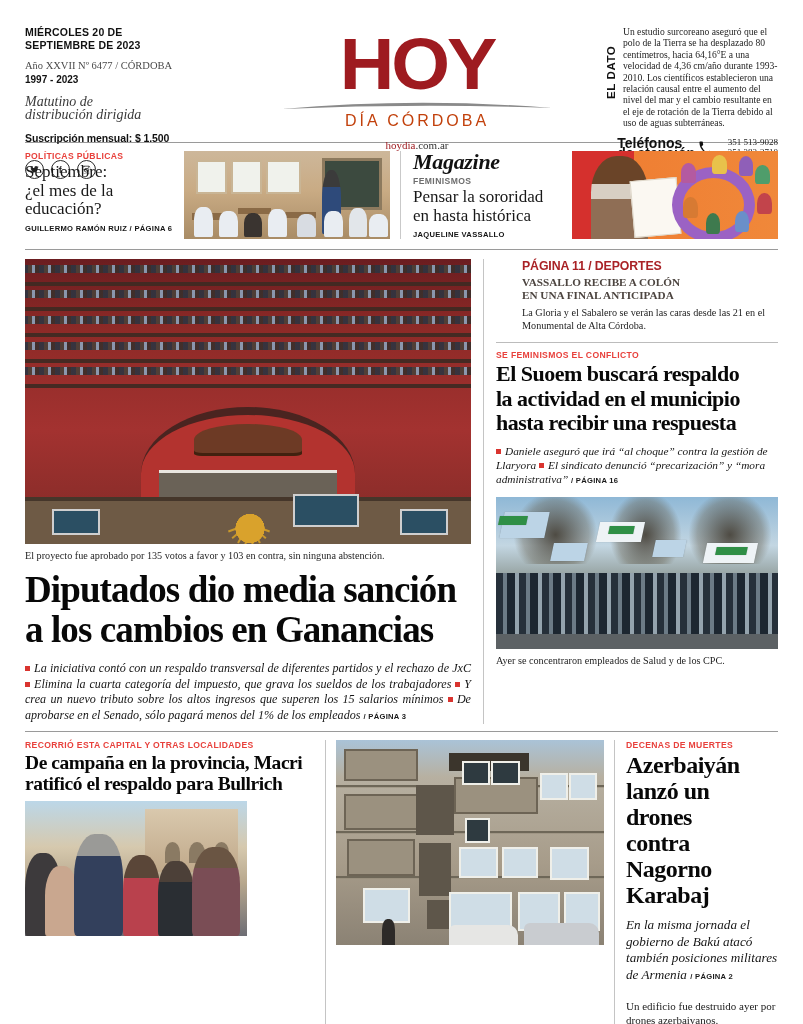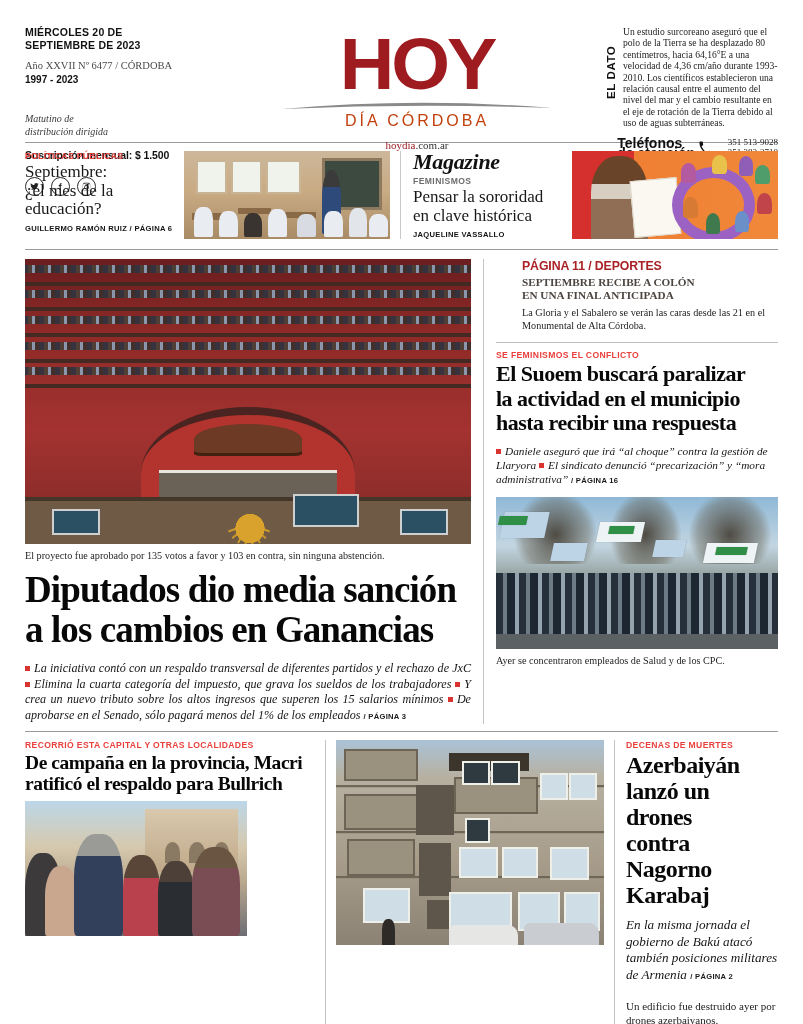--- a/index.html
+++ b/index.html
@@ -52,24 +52,24 @@
   }
   .mh-years2 {
     font-family: "Liberation Sans", sans-serif;
     font-weight: bold;
     font-size: 10px;
     color: #111;
     line-height: 13px;
   }
   .mh-sub {
     font-style: italic;
-    font-size: 10px;
+    font-size: 14px;
     line-height: 13px;
     color: #3a3a3a;
-    margin-top: 26px;
+    margin-top: 9px;
   }
   .mh-price {
     font-family: "Liberation Sans", sans-serif;
     font-weight: bold;
     font-size: 10.5px;
     color: #111;
     margin-top: 11px;
     letter-spacing: -0.1px;
   }
   .socials {
@@ -641,21 +641,21 @@
         </div>
       </div>
     </div>
 
     <div class="promo second">
       <div class="promo-txt">
         <div class="mag-title">Magazine</div>
         <div class="kicker gray">FEMINISMOS</div>
         <div class="promo-head">
           <div>Pensar la sororidad</div>
-          <div>en clave histórica</div>
+          <div>en hasta histórica</div>
         </div>
         <div class="promo-by">JAQUELINE VASSALLO</div>
       </div>
       <div class="promo-img">
         <div class="ph magart">
           <div class="woman"></div>
           <div class="book"></div>
           <div class="ring"></div>
           <div class="figure" style="right:12%; top:6%; width:7%; height:22%; background:#8f5fb8;"></div>
           <div class="figure" style="right:25%; top:5%; width:7%; height:21%; background:#e8c24b;"></div>
@@ -712,33 +712,33 @@
 
       <div class="bullets"><span class="sq"></span><span>La iniciativa contó con un respaldo transversal de diferentes partidos y el rechazo de JxC</span> <span class="sq"></span><span>Elimina la cuarta categoría del impuesto, que grava los sueldos de los trabajadores</span> <span class="sq"></span><span>Y crea un nuevo tributo sobre los altos ingresos que superen los 15 salarios mínimos</span> <span class="sq"></span><span>De aprobarse en el Senado, sólo pagará menos del 1% de los empleados</span> <span class="pagref">/ PÁGINA 3</span></div>
     </div>
 
     <div class="col-right">
 
       <div class="briefs">
         <div class="brief b2">
           <div class="brief-title">PÁGINA 11 / DEPORTES</div>
           <div class="brief-sub">
-            <div>SEPTIEMBRE RECIBE A COLÓN</div>
+            <div>VASSALLO RECIBE A COLÓN</div>
             <div>EN UNA FINAL ANTICIPADA</div>
           </div>
           <div class="brief-body">La Gloria y el Sabalero se verán las caras desde las 21 en el Monumental de Alta Córdoba.</div>
         </div>
       </div>
 
       <div class="rule" style="margin:10px 0 7px"></div>
 
       <div>
         <div class="sec-head">SE FEMINISMOS EL CONFLICTO</div>
         <h2 class="sub-head" style="margin:0">
-          <div>El Suoem buscará paralizar</div>
+          <div>El Suoem buscará respaldo</div>
           <div>la actividad en el municipio</div>
           <div>hasta recibir una respuesta</div>
         </h2>
         <div class="sub-bullets"><span class="sq" style="display:inline-block;width:5px;height:5px;background:#D9342F;margin:0 4px 1px 0;vertical-align:middle;"></span><span>Daniele aseguró que irá “al choque” contra la gestión de Llaryora</span> <span class="sq" style="display:inline-block;width:5px;height:5px;background:#D9342F;margin:0 4px 1px 0;vertical-align:middle;"></span><span>El sindicato denunció “precarización” y “mora administrativa”</span> <span class="pagref">/ PÁGINA 16</span></div>
 
         <div class="photo" style="height:152px; margin-top:9px">
           <div class="ph protest">
             <div class="tree" style="left:6%"></div>
             <div class="tree" style="left:40%; width:26%"></div>
             <div class="tree" style="right:2%; width:30%"></div>

